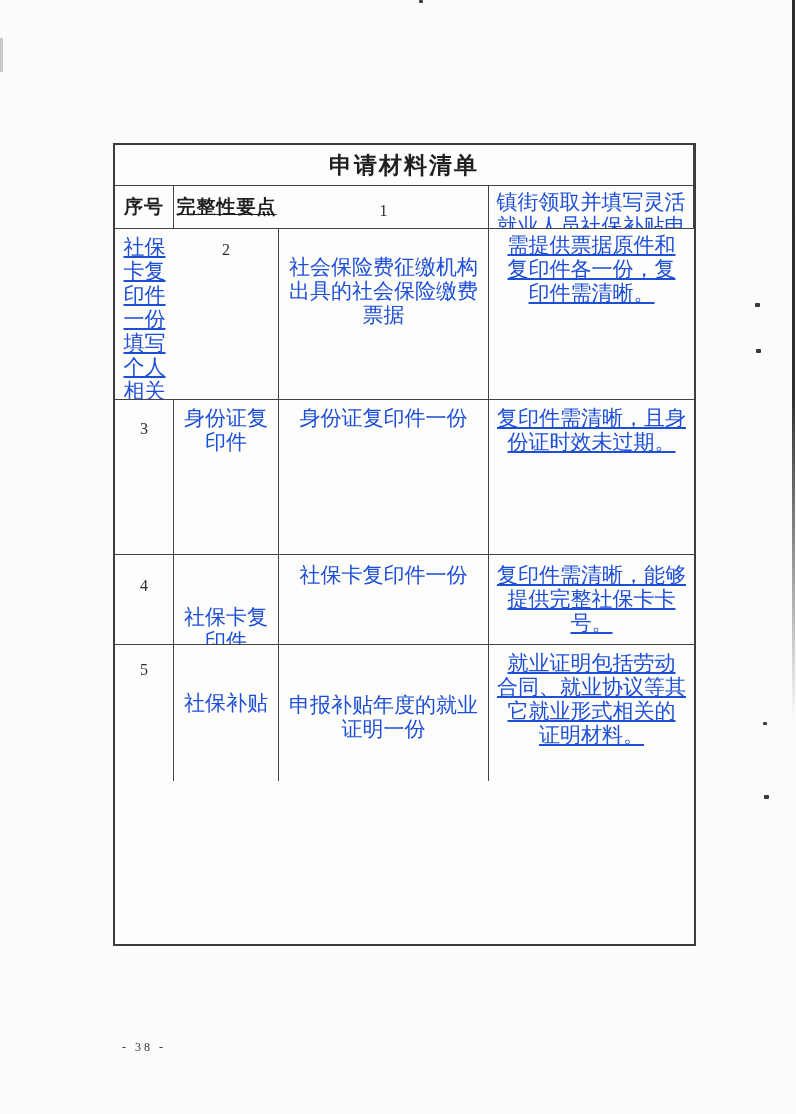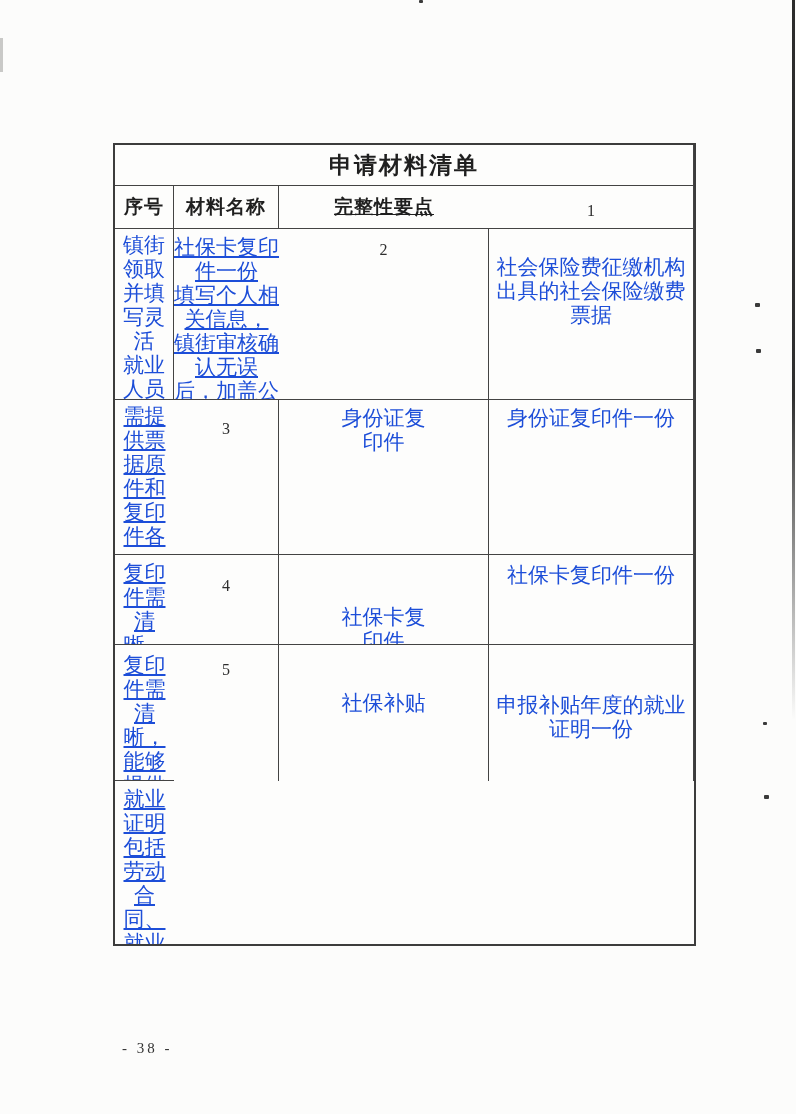--- a/index.html
+++ b/index.html
@@ -41,21 +41,21 @@
     font-size:16px;color:#2e2e2e;
   }
   .txt-cell{
     white-space:pre-line;text-align:center;
     font-size:21px;line-height:24px;color:#1d4ed8;
   }
   
   .page-number{
     position:absolute;left:122px;top:1040px;
     font-family:"Liberation Serif", serif;
-    font-size:15px;letter-spacing:3px;color:#333;
+    font-size:12px;letter-spacing:3px;color:#333;
   }
   
   .scan-edge-right{
     position:absolute;top:0;left:792px;width:2.5px;height:720px;
     background:linear-gradient(to bottom,#2c2c2c 0%,#2f2f2f 55%,rgba(60,60,60,0) 100%);
   }
   .scan-speck{position:absolute;background:#3a3a3a;border-radius:1px;}
   .speck-a{left:755px;top:303px;width:5px;height:4px;}
   .speck-b{left:756px;top:349px;width:5px;height:4px;}
   .speck-c{left:763px;top:722px;width:4px;height:3px;}
@@ -66,39 +66,38 @@
 </head>
 <body>
 
 <div class="page">
 
   <div class="mat-table">
 
     <div class="cell title-cell">申请材料清单</div>
 
     <div class="cell head-cell">序号</div>
-    <div class="cell head-cell">材料名称</div>
     <div class="cell head-cell last-col">完整性要点</div>
 
     <div class="cell num-cell" style="padding-top:16px">1</div>
     <div class="cell txt-cell" style="padding-top:4px">镇街领取并填写灵活
 就业人员社保补贴申
 请表</div>
     <div class="cell txt-cell last-col" style="padding-top:6px">社保卡复印件一份
 填写个人相关信息，
 镇街审核确认无误
 后，加盖公章。</div>
 
     <div class="cell num-cell" style="padding-top:12px">2</div>
     <div class="cell txt-cell" style="padding-top:26px">社会保险费征缴机构
 出具的社会保险缴费
 票据</div>
     <div class="cell txt-cell last-col" style="padding-top:4px">需提供票据原件和
 复印件各一份，复
-缴费票据。</div>
+印件需清晰。</div>
 
     <div class="cell num-cell" style="padding-top:20px">3</div>
     <div class="cell txt-cell" style="padding-top:6px">身份证复
 印件</div>
     <div class="cell txt-cell" style="padding-top:6px">身份证复印件一份</div>
     <div class="cell txt-cell last-col" style="padding-top:6px">复印件需清晰，且身
 份证时效未过期。</div>
 
     <div class="cell num-cell" style="padding-top:22px">4</div>
     <div class="cell txt-cell" style="padding-top:50px">社保卡复

